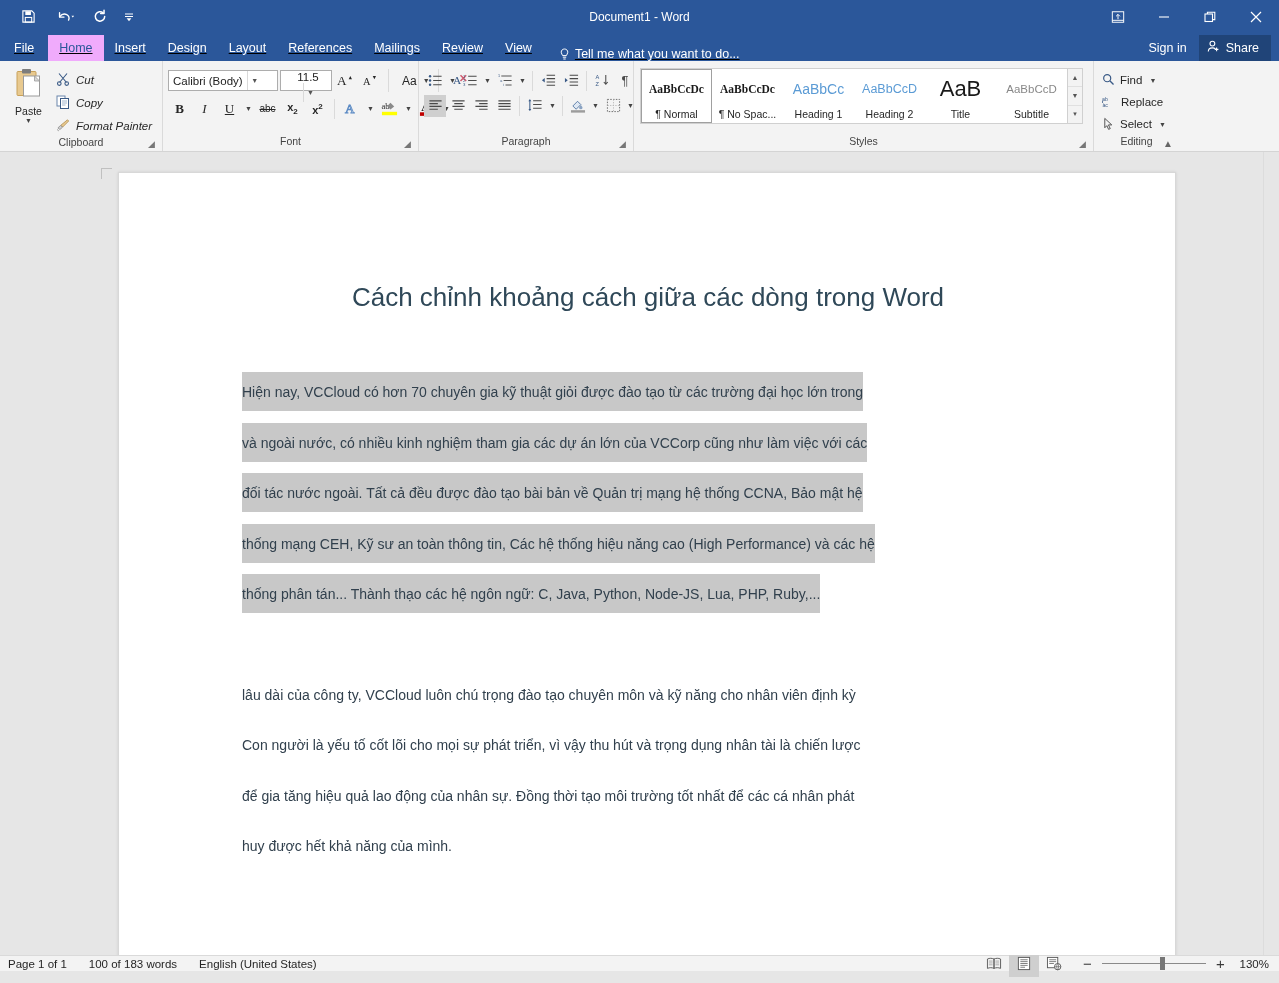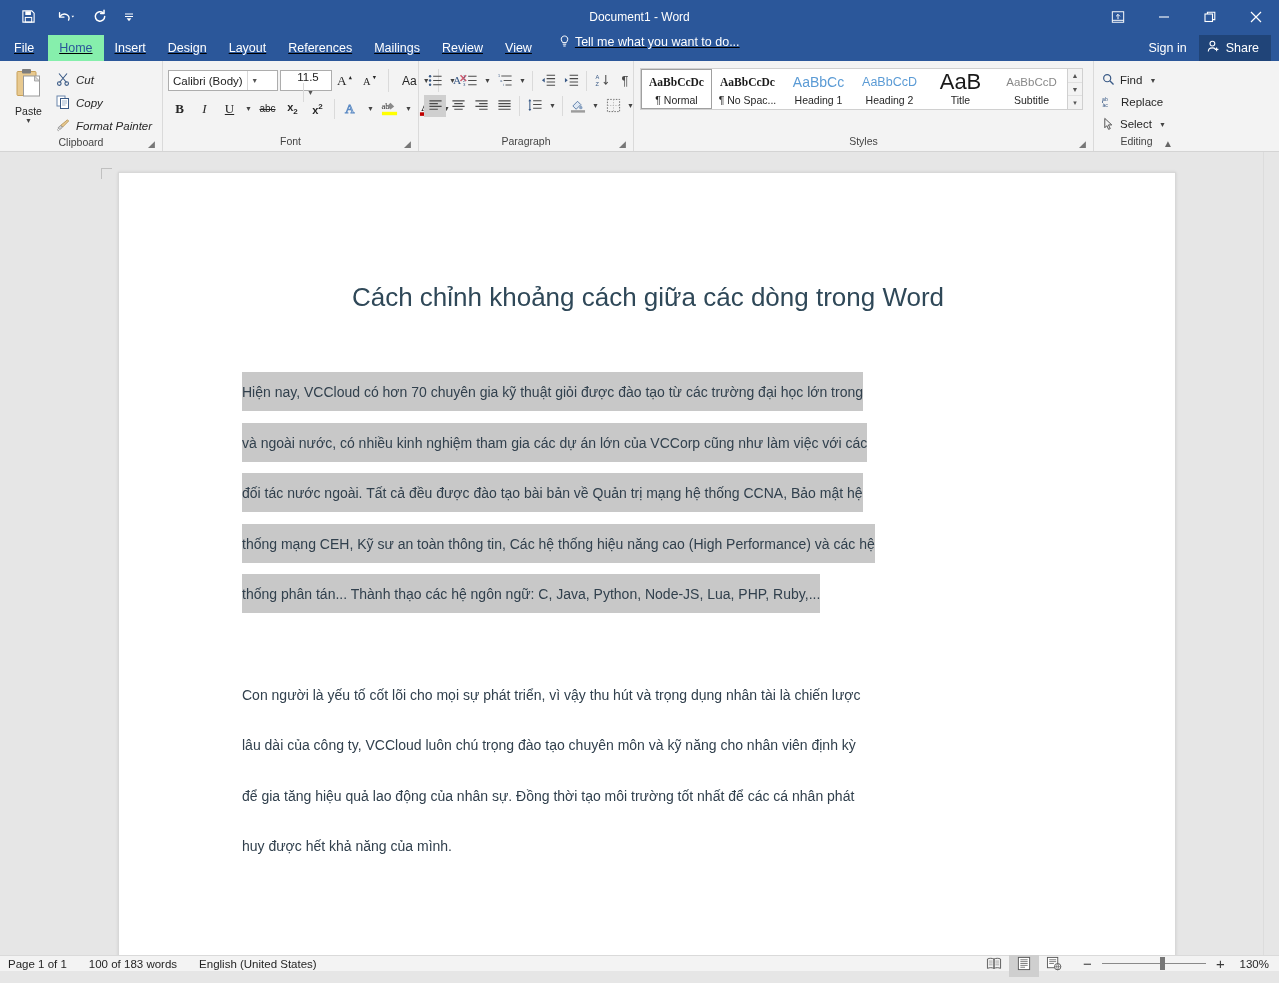--- a/index.html
+++ b/index.html
@@ -56,25 +56,25 @@
   .tab {
     height: 26px;
     padding: 0 11px;
     display: flex; align-items: center;
     color: #ffffff;
     font-size: 12.5px;
     white-space: nowrap;
   }
   .tab.file { padding: 0 14px; }
   .tab.active {
-    background: #86efac;
+    background: #f0abfc;
     color: #2b579a;
   }
   .tellme {
-    display: flex; align-items: flex-start; gap: 5px;
+    display: flex; align-items: flex-end; gap: 5px;
     color: #ffffff; font-size: 12.5px;
     padding: 0 10px; height: 26px;
     margin-left: 6px;
   }
   .tellme .bulb { display: flex; align-items: center; }
   .right-tabs {
     position: absolute; right: 0; bottom: 0;
     display: flex; align-items: center; height: 26px; text-align: right;
   }
   .signin {
@@ -173,21 +173,21 @@
     display: flex; align-items: center; justify-content: center;
     color: #3a3a3a;
   }
   .pbtn.on { background: #cfcfcf; }
 
   
   .g-styles { width: 460px; }
   .gallery {
     display: flex; align-items: stretch;
     border: 1px solid #d0d0d0; background: #fff;
-    height: 42px; margin-top: 1px;
+    height: 56px; margin-top: 1px;
   }
   .style-item {
     width: 71px;
     display: flex; flex-direction: column;
     align-items: center; justify-content: center;
     border: 1px solid transparent;
     padding-top: 1px;
   }
   .style-item.sel { border: 1px solid #a0a0a0; background: #fff; }
   .style-prev {
@@ -755,22 +755,22 @@
 
       <div class="para" style="margin-top:50px;">
         <span class="ln"><span class="hl">Hiện nay, VCCloud có hơn 70 chuyên gia kỹ thuật giỏi được đào tạo từ các trường đại học lớn trong</span></span>
         <span class="ln"><span class="hl">và ngoài nước, có nhiều kinh nghiệm tham gia các dự án lớn của VCCorp cũng như làm việc với các</span></span>
         <span class="ln"><span class="hl">đối tác nước ngoài. Tất cả đều được đào tạo bài bản về Quản trị mạng hệ thống CCNA, Bảo mật hệ</span></span>
         <span class="ln"><span class="hl">thống mạng CEH, Kỹ sư an toàn thông tin, Các hệ thống hiệu năng cao (High Performance) và các hệ</span></span>
         <span class="ln"><span class="hl">thống phân tán... Thành thạo các hệ ngôn ngữ: C, Java, Python, Node-JS, Lua, PHP, Ruby,...</span></span>
       </div>
 
       <div class="para" style="margin-top:50px;">
+        <span class="ln">lâu dài của công ty, VCCloud luôn chú trọng đào tạo chuyên môn và kỹ năng cho nhân viên định kỳ</span>
         <span class="ln">Con người là yếu tố cốt lõi cho mọi sự phát triển, vì vậy thu hút và trọng dụng nhân tài là chiến lược</span>
-        <span class="ln">lâu dài của công ty, VCCloud luôn chú trọng đào tạo chuyên môn và kỹ năng cho nhân viên định kỳ</span>
         <span class="ln">để gia tăng hiệu quả lao động của nhân sự. Đồng thời tạo môi trường tốt nhất để các cá nhân phát</span>
         <span class="ln">huy được hết khả năng của mình.</span>
       </div>
 
     </div>
   </div>
   <div class="vscroll"></div>
 </div>
 
 <div class="statusbar">

